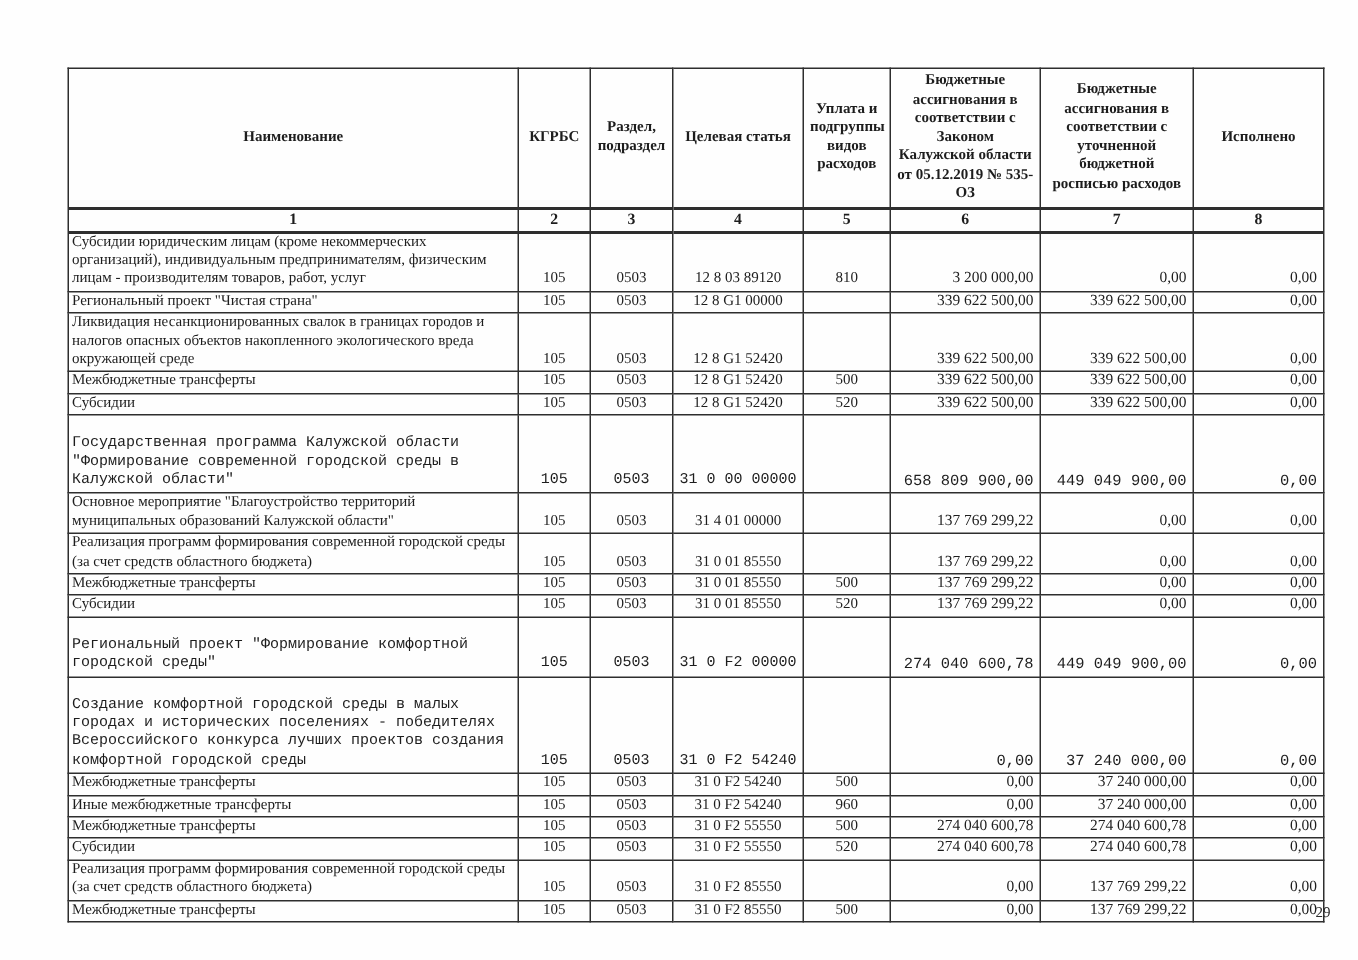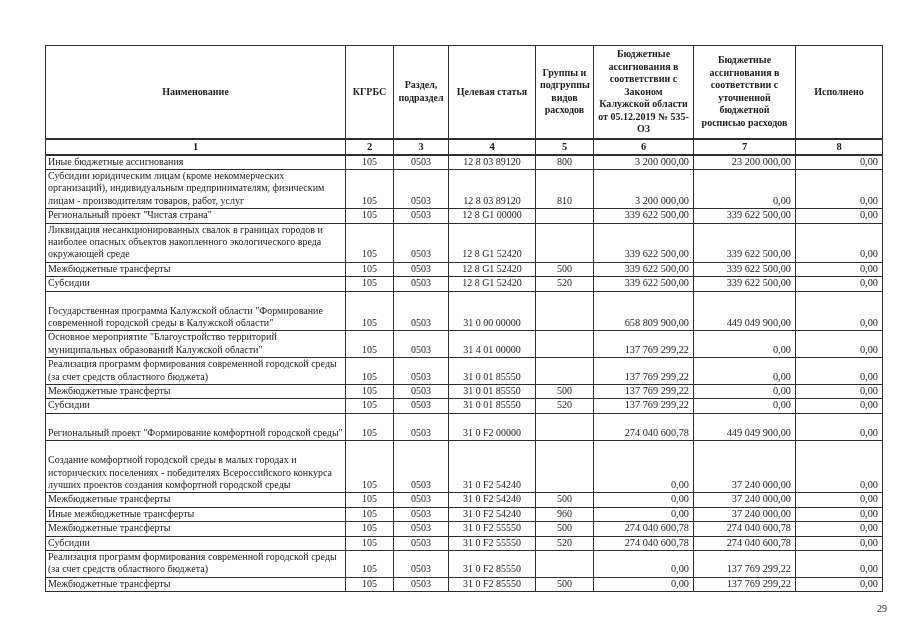--- a/index.html
+++ b/index.html
@@ -60,21 +60,21 @@
   
   tbody.data td {
     font-size: 10px;
     line-height: 12.4px;
     vertical-align: bottom;
     padding: 0px 2px 1px 2px;
   }
   tbody.data td.name  { text-align: left; padding-left: 2px; }
   tbody.data td.code  { text-align: center; white-space: pre; }
   tbody.data td.money { text-align: right; padding-right: 4px; white-space: nowrap; font-size: 10.3px; }
-  tbody.data tr.pad td { padding-top: 13px; }
+  tbody.data tr.pad td { padding-top: 13px; font-family: Liberation Mono, monospace; }
 
   .page-number {
     position: absolute;
     right: 18px;
     bottom: 26px;
     font-size: 10px;
     color: #2a2a2a;
     margin-top: 28px;
   }
 </style>
@@ -92,69 +92,59 @@
         <col class="c-law">
         <col class="c-rosp">
         <col class="c-isp">
     </colgroup>
     <thead>
       <tr>
         <th class="hdr">Наименование</th>
         <th class="hdr">КГРБС</th>
         <th class="hdr">Раздел, подраздел</th>
         <th class="hdr">Целевая статья</th>
-        <th class="hdr">Группы и подгруппы видов расходов</th>
+        <th class="hdr">Уплата и подгруппы видов расходов</th>
         <th class="hdr">Бюджетные ассигнования в соответствии с Законом Калужской области от 05.12.2019 № 535-ОЗ</th>
         <th class="hdr">Бюджетные ассигнования в соответствии с уточненной бюджетной росписью расходов</th>
         <th class="hdr">Исполнено</th>
       </tr>
       <tr class="numrow">
         <td>1</td>
         <td>2</td>
         <td>3</td>
         <td>4</td>
         <td>5</td>
         <td>6</td>
         <td>7</td>
         <td>8</td>
       </tr>
     </thead>
     <tbody class="data">
         <tr>
-          <td class="name">Иные бюджетные ассигнования</td>
-          <td class="code">105</td>
-          <td class="code">0503</td>
-          <td class="code">12 8 03 89120</td>
-          <td class="code">800</td>
-          <td class="money">3 200 000,00</td>
-          <td class="money">23 200 000,00</td>
-          <td class="money">0,00</td>
-        </tr>
-        <tr>
           <td class="name">Субсидии юридическим лицам (кроме некоммерческих организаций), индивидуальным предпринимателям, физическим лицам - производителям товаров, работ, услуг</td>
           <td class="code">105</td>
           <td class="code">0503</td>
           <td class="code">12 8 03 89120</td>
           <td class="code">810</td>
           <td class="money">3 200 000,00</td>
           <td class="money">0,00</td>
           <td class="money">0,00</td>
         </tr>
         <tr>
           <td class="name">Региональный проект "Чистая страна"</td>
           <td class="code">105</td>
           <td class="code">0503</td>
           <td class="code">12 8 G1 00000</td>
           <td class="code"></td>
           <td class="money">339 622 500,00</td>
           <td class="money">339 622 500,00</td>
           <td class="money">0,00</td>
         </tr>
         <tr>
-          <td class="name">Ликвидация несанкционированных свалок в границах городов и наиболее опасных объектов накопленного экологического вреда окружающей среде</td>
+          <td class="name">Ликвидация несанкционированных свалок в границах городов и налогов опасных объектов накопленного экологического вреда окружающей среде</td>
           <td class="code">105</td>
           <td class="code">0503</td>
           <td class="code">12 8 G1 52420</td>
           <td class="code"></td>
           <td class="money">339 622 500,00</td>
           <td class="money">339 622 500,00</td>
           <td class="money">0,00</td>
         </tr>
         <tr>
           <td class="name">Межбюджетные трансферты</td>

